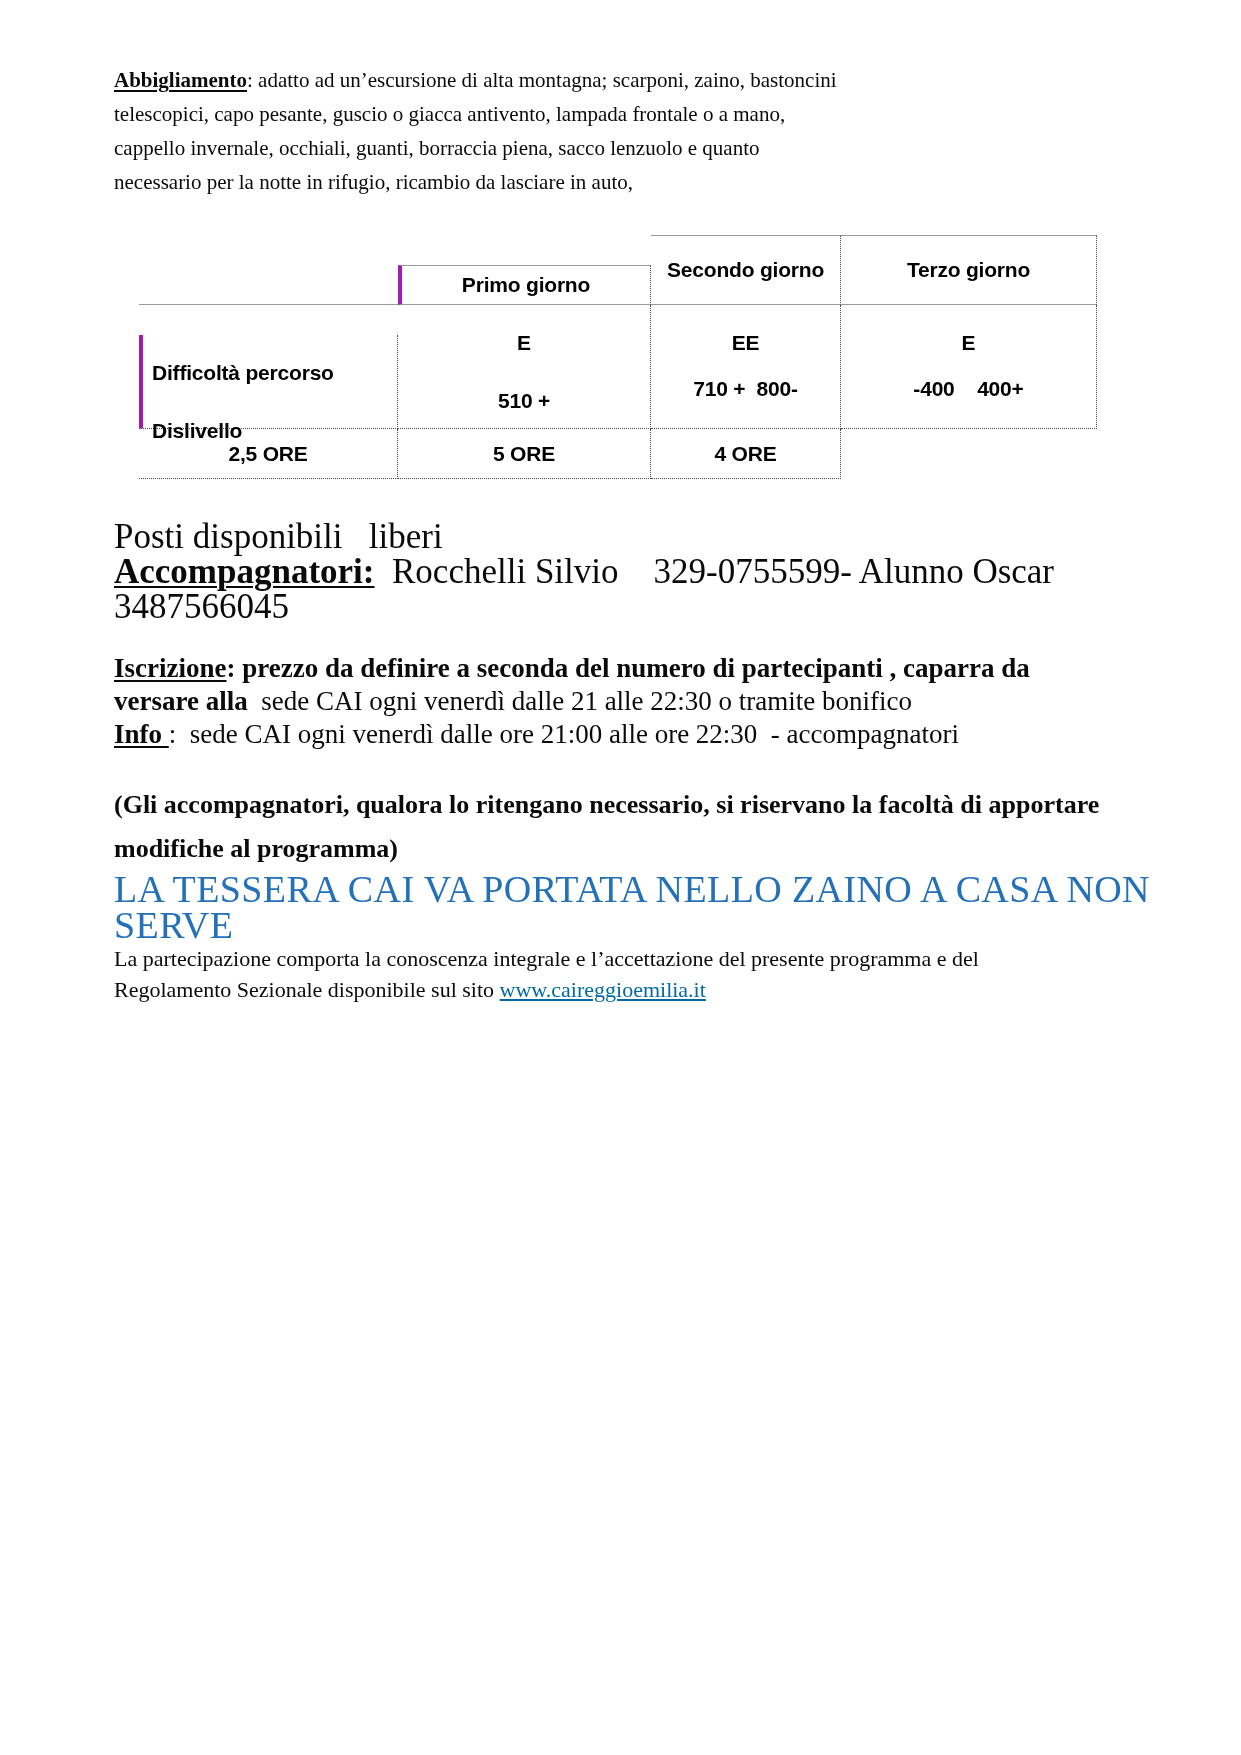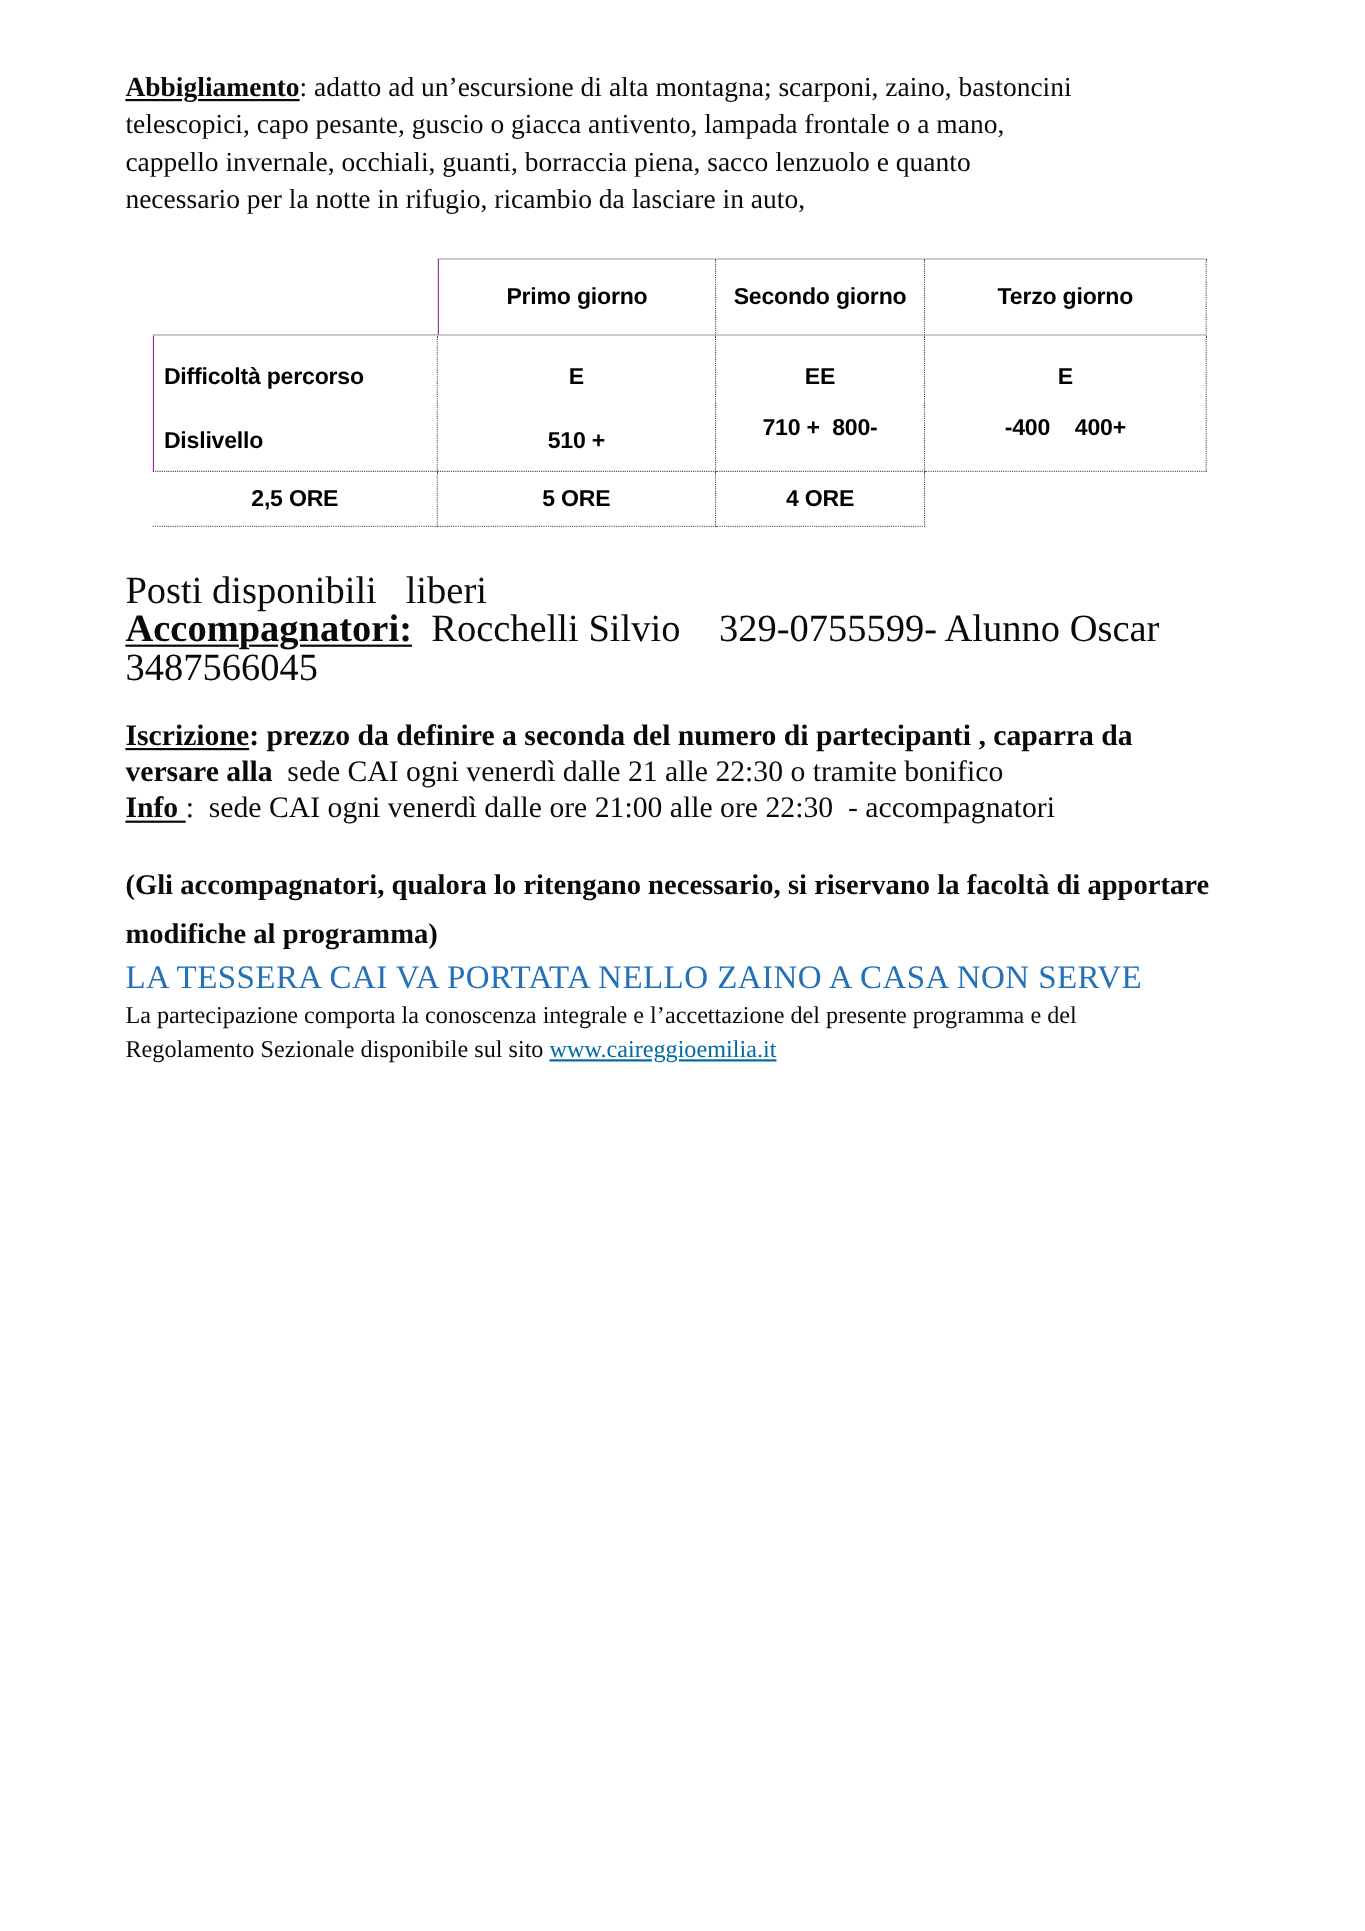--- a/index.html
+++ b/index.html
@@ -11,21 +11,21 @@
     font-family:"Liberation Serif", serif;
     color:#0a0a0a;
     overflow:hidden;
   }
   .content{padding:63px 60px 0 114px;}
   p{margin:0;}
   .ws{white-space:pre-wrap;}
   .b{font-weight:bold;}
   .u{text-decoration:underline;text-decoration-thickness:2px;text-underline-offset:3px;}
 
-  .body-text{font-size:25px;line-height:34px;}
+  .body-text{font-size:21px;line-height:34px;}
 
   
   .doc-table{
     margin:36px 0 0 25px;
     width:958px;
     display:grid;
     grid-template-columns:259px 253px 190px 256px;
     grid-template-rows:70px 124px 50px;
     font-family:"Liberation Sans", sans-serif;
     font-weight:bold;
@@ -45,29 +45,29 @@
     flex-direction:column;
     justify-content:flex-start;
     padding-top:26px;
   }
   .cell.tall.lbl{align-items:flex-start;}
   .gap-lg{margin-top:34px;}
   .gap-sm{margin-top:22px;}
   
   .bt-s{border-top:1px solid #9a9a9a;}
   .bb-s{border-bottom:1px solid #9a9a9a;}
-  .bl-s{border-left:1px solid #a21caf;}
+  .bl-s{border-left:4px solid #a21caf;margin-top:30px;}
   .br-d{border-right:1px dotted #4a4a4a;}
   .bb-d{border-bottom:1px dotted #4a4a4a;}
 
   
   .posti{margin-top:40px;font-size:35px;line-height:35px;}
   .iscrizione{margin-top:28px;font-size:27px;line-height:33px;}
   .nota{margin-top:32px;font-weight:bold;font-size:26px;line-height:44px;}
-  .tessera{margin-top:0;font-size:30px;line-height:36px;letter-spacing:0.4px;}
+  .tessera{margin-top:0;font-size:38px;line-height:36px;letter-spacing:0.4px;}
   .footer{font-size:22px;line-height:31px;}
   a.doclink{text-decoration:underline;cursor:pointer;}
 </style>
 </head>
 <body>
 
 <div class="page">
   <div class="content">
 
     <p class="body-text">

